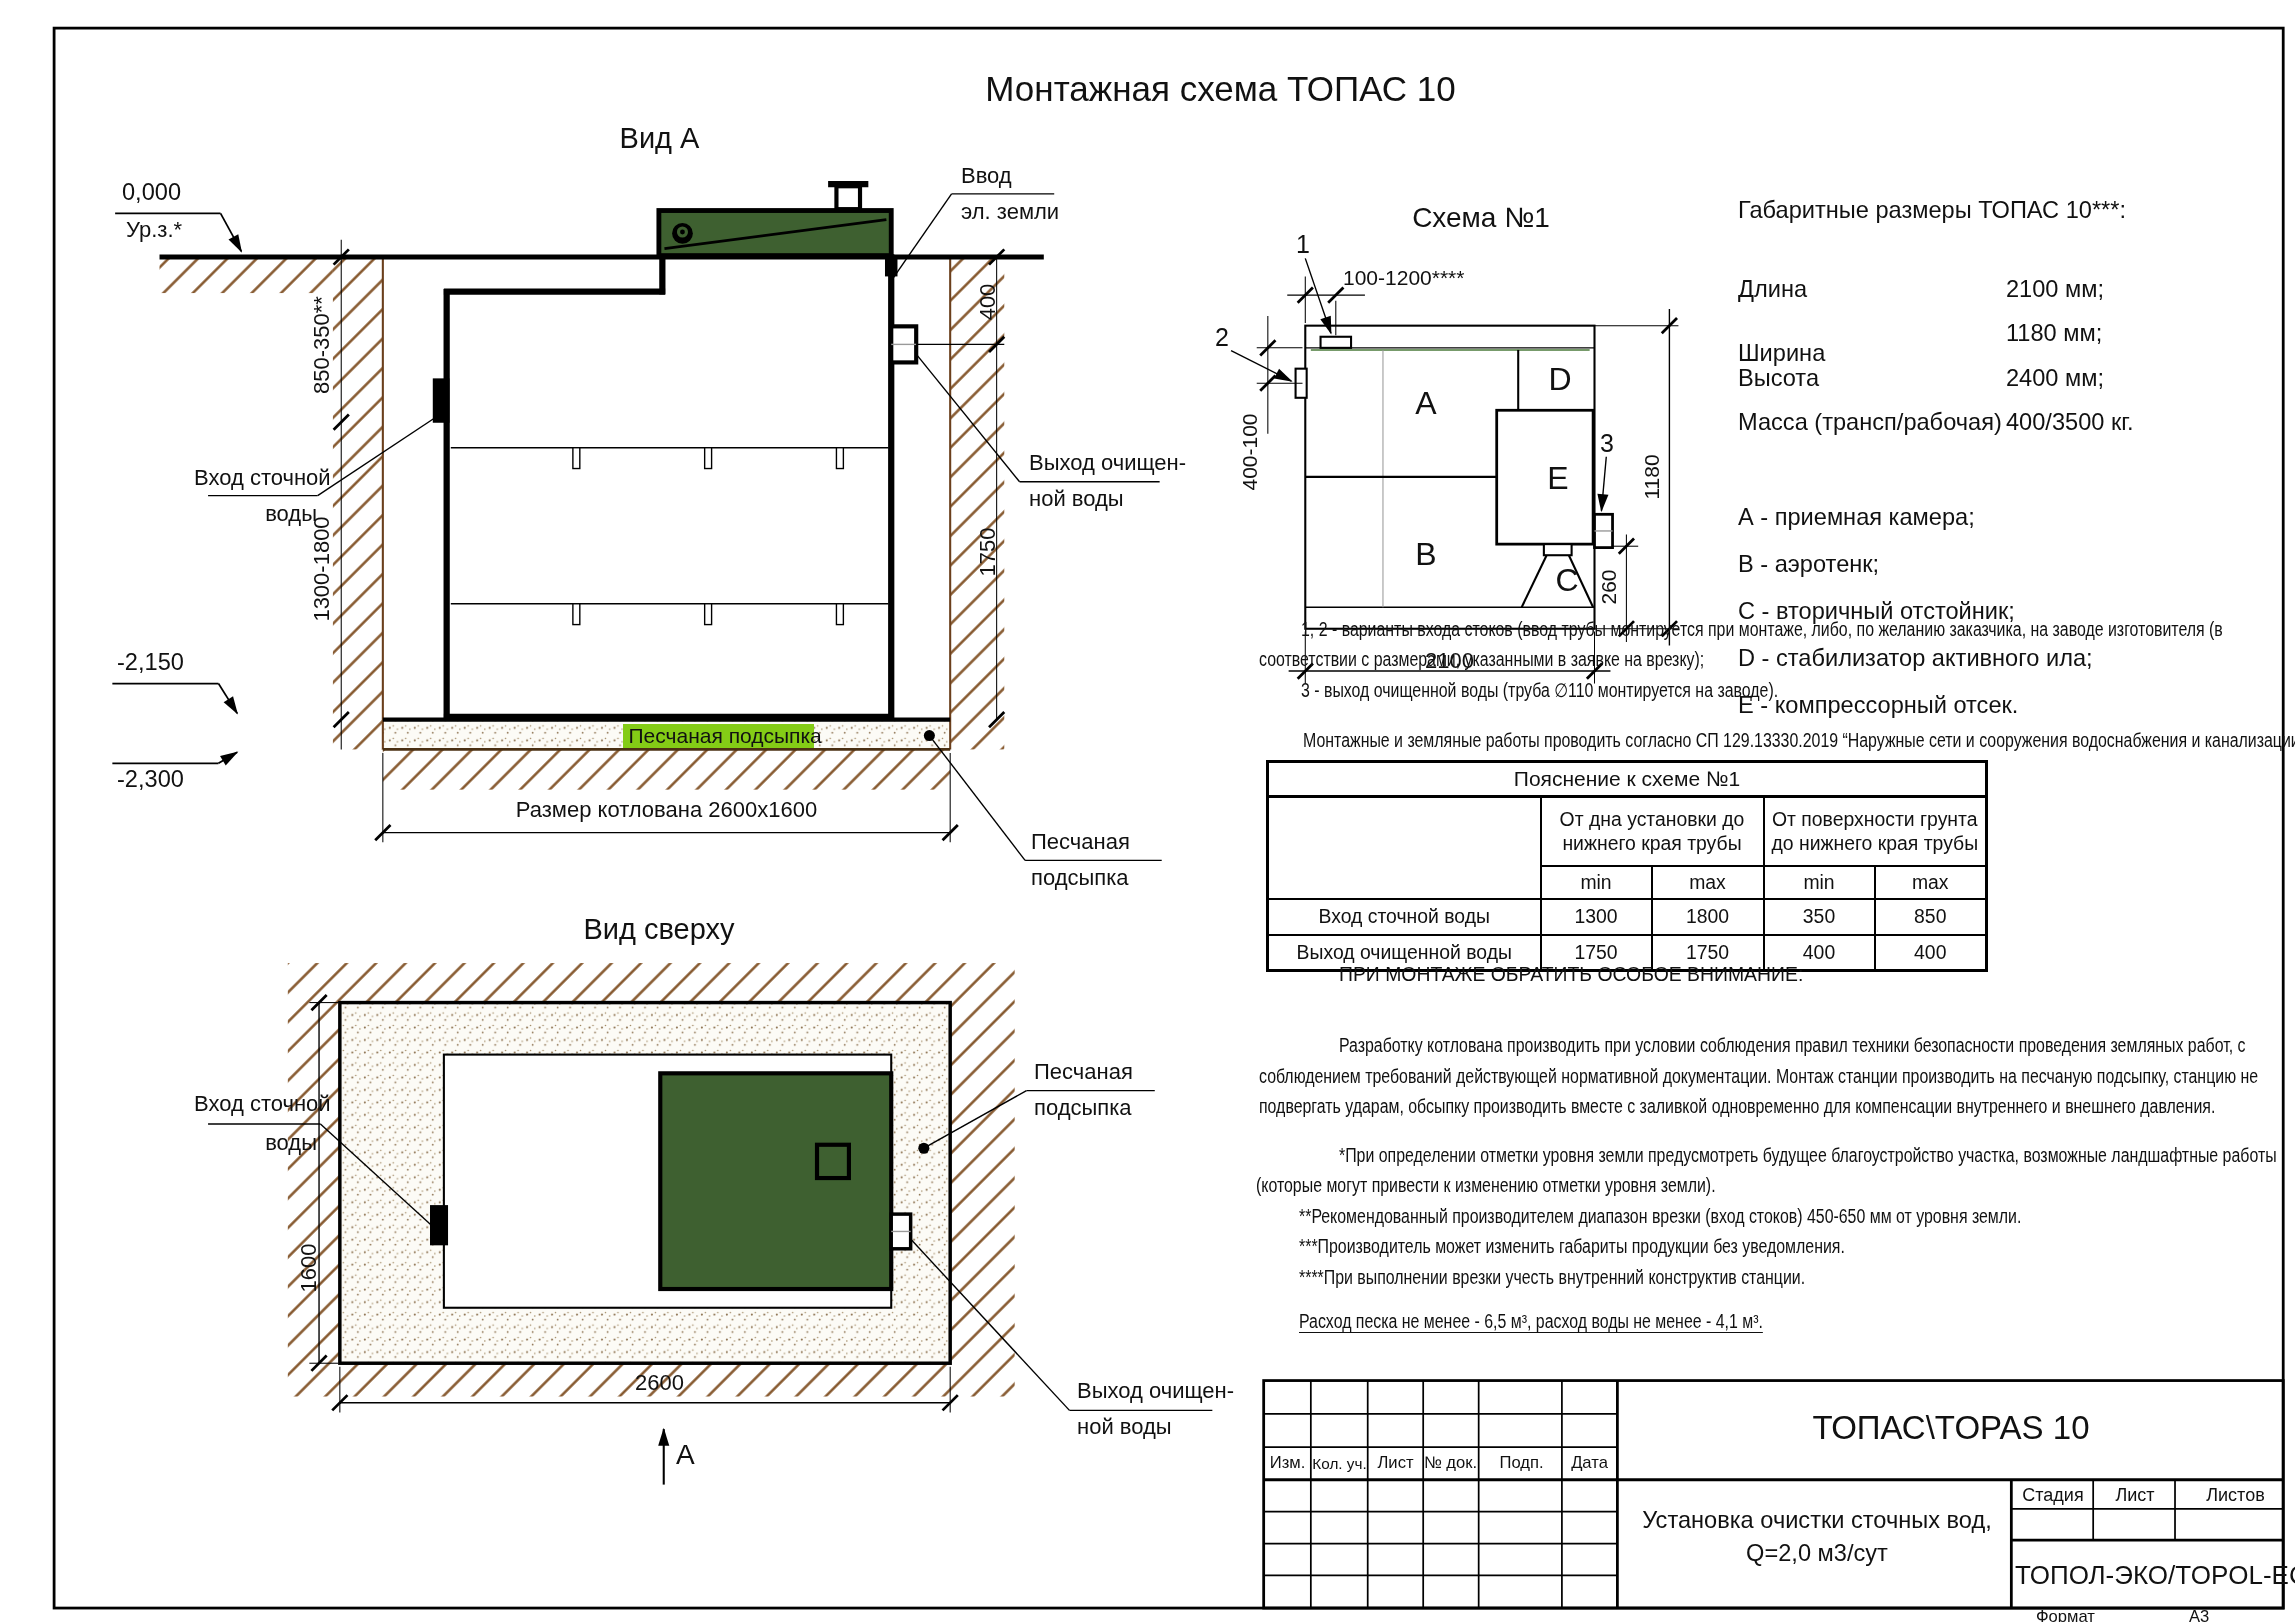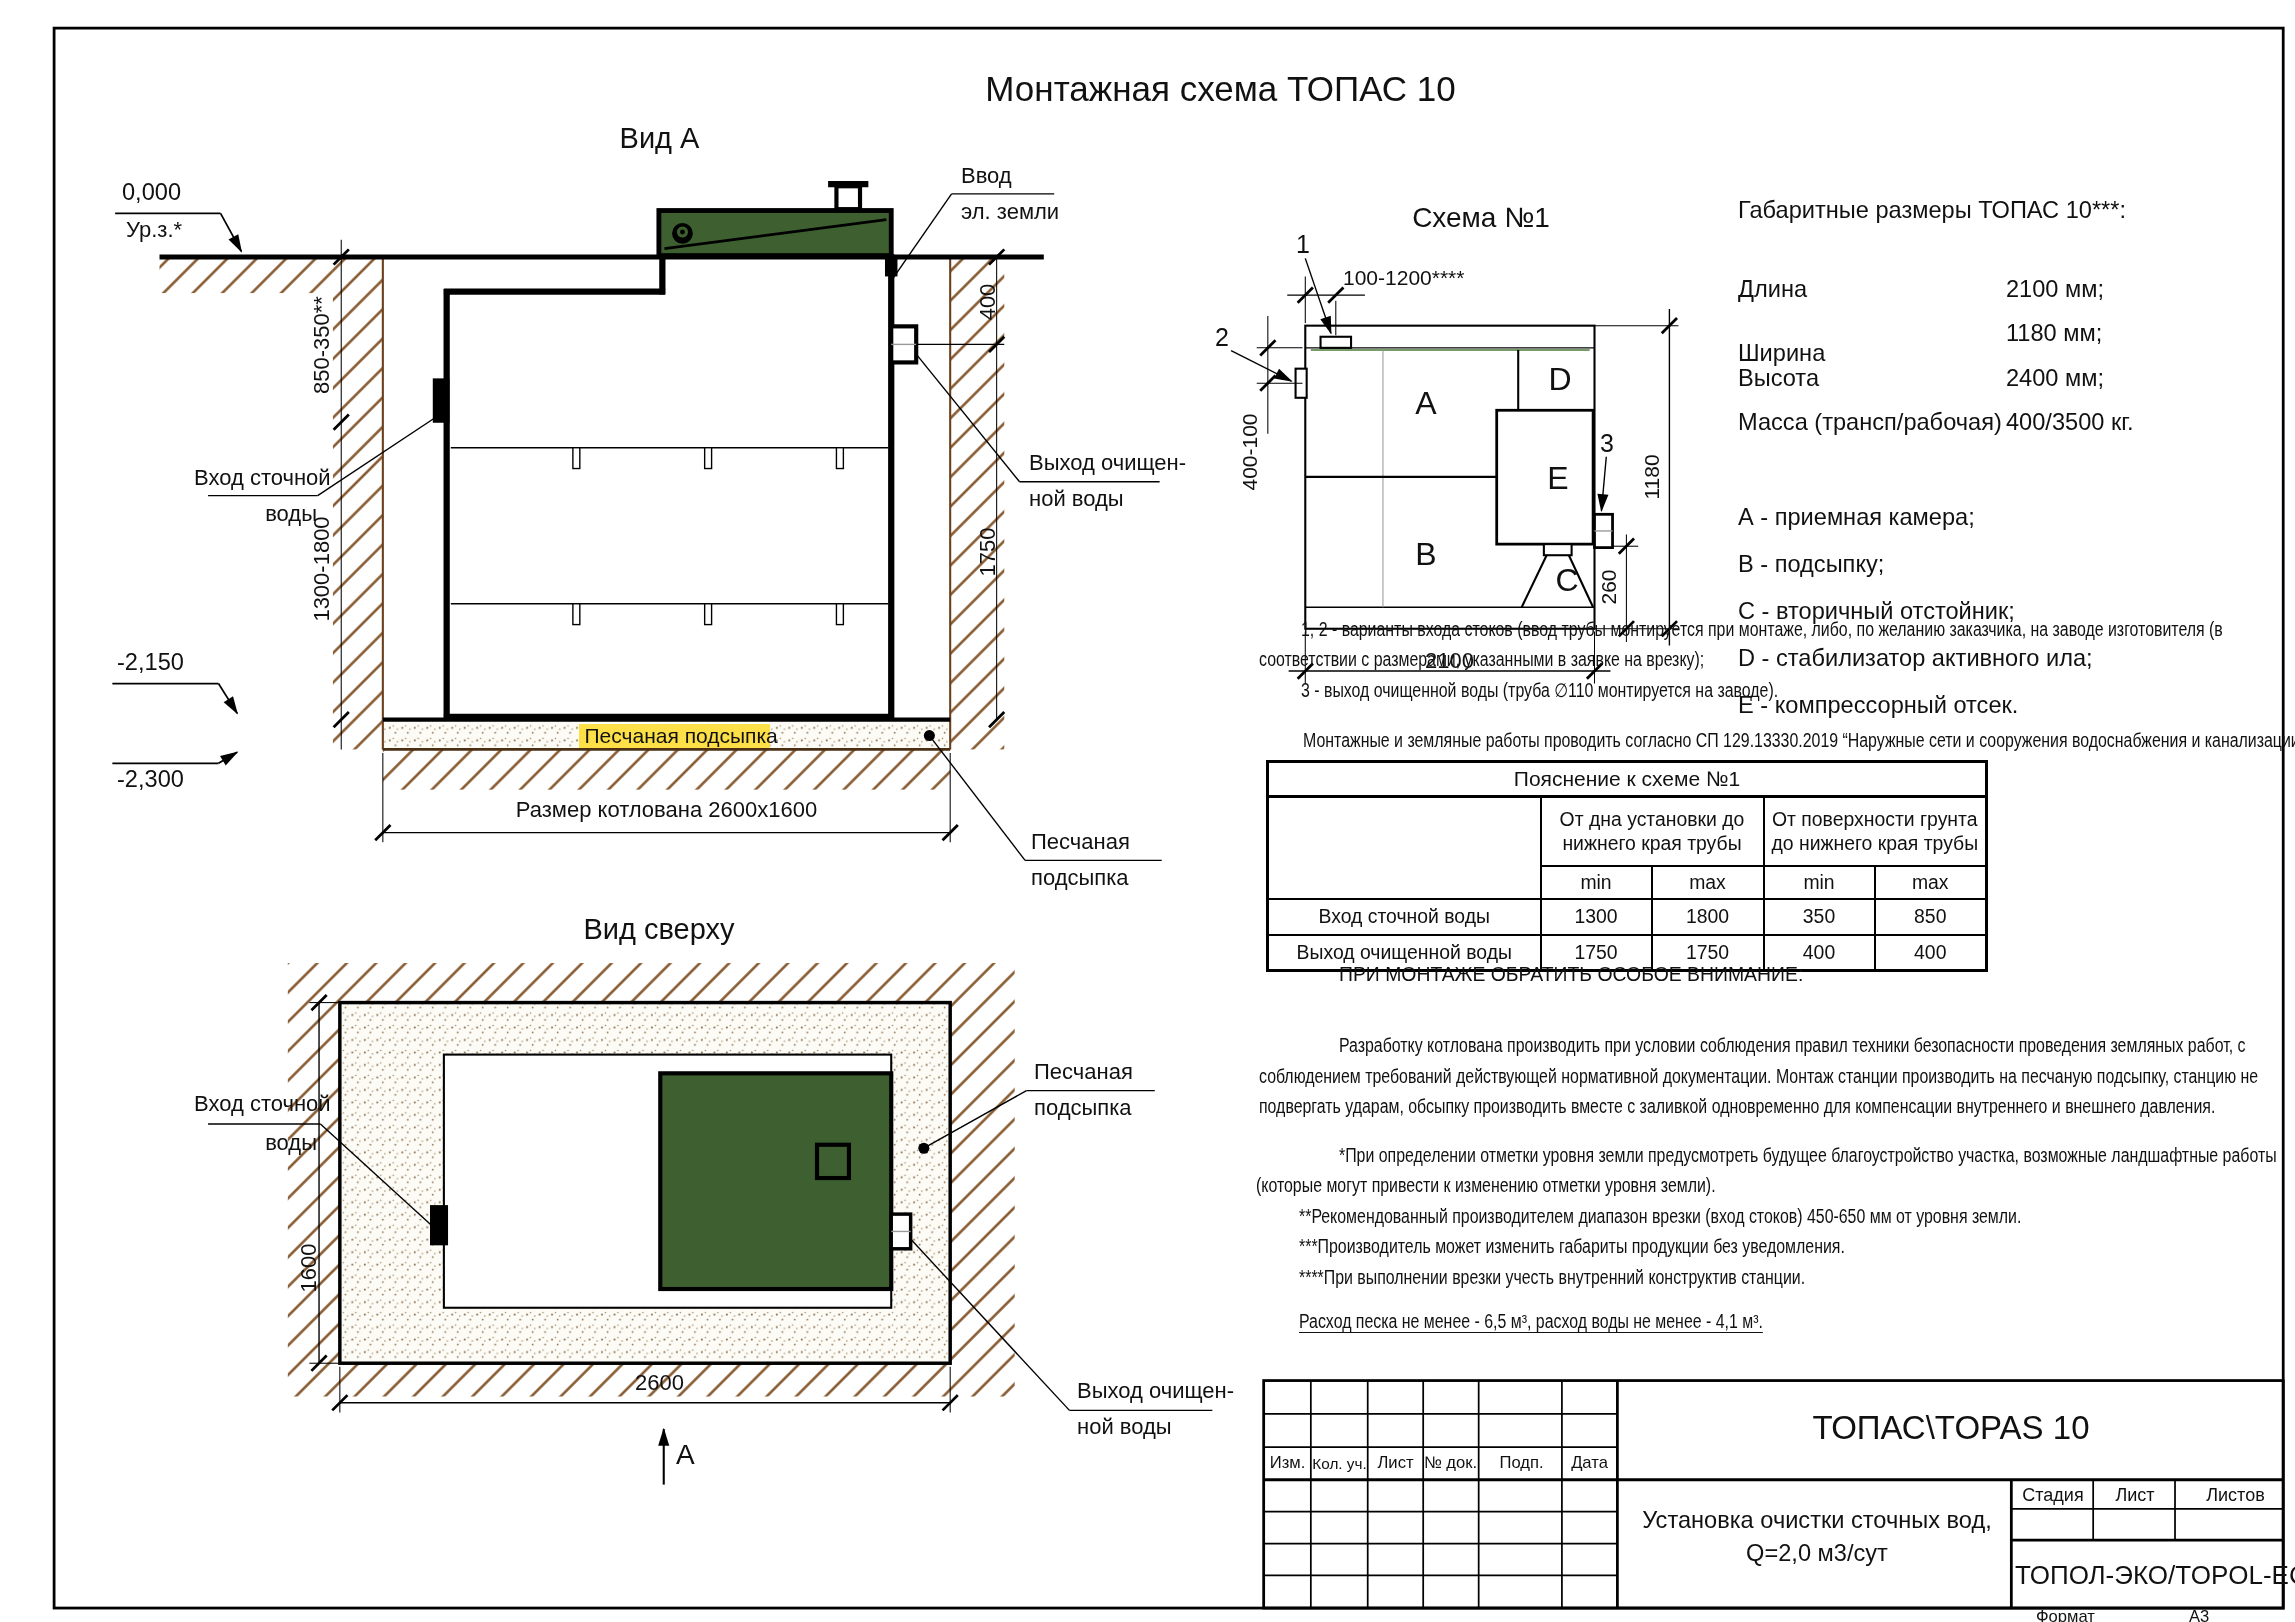--- a/index.html
+++ b/index.html
@@ -4,21 +4,21 @@
 <style>
   html,body{margin:0;padding:0;background:#e8e8e8;}
   #sheet{position:relative;width:2295px;height:1623px;background:#ffffff;overflow:hidden;
          font-family:"Liberation Sans",sans-serif;color:#111;}
   #geom{position:absolute;left:0;top:0;}
   .lbl{position:absolute;white-space:nowrap;line-height:1.12;color:#111;}
   .ctr{text-align:center;}
   .rt{text-align:right;}
   .vert{transform:translate(-50%,-50%) rotate(-90deg);}
   .cond{transform:scaleX(0.82);transform-origin:0 0;}
-  .chip{background:#fde047;padding:0 5.5px;}
+  .chip{background:#84cc16;padding:0 5.5px;margin-left:44px;}
   .und{text-decoration:underline;text-underline-offset:4.2px;}
   .f22{font-size:15.3px;} .f24{font-size:16.6px;} .f26{font-size:18px;} .f28{font-size:19.4px;}
   .f30{font-size:21px;} .f32{font-size:22px;} .f34{font-size:23.6px;} .f36{font-size:25px;}
   .f38{font-size:26px;} .f40{font-size:28px;} .f42{font-size:29px;} .f46{font-size:32px;}
   .f48{font-size:33px;} .f50{font-size:35px;}
   table.ptable{position:absolute;left:1266px;top:760px;width:719px;border-collapse:collapse;
     table-layout:fixed;font-size:19.4px;}
   table.ptable td{border:2.1px solid #000;text-align:center;vertical-align:middle;padding:1.4px 4.2px;}
   table.ptable{border:3.5px solid #000;}
   table.ptable tr.titlerow td{border-bottom:3.5px solid #000;font-size:21px;height:29px;}
@@ -276,21 +276,21 @@
 <div class="lbl f34" style="left:1738px;top:189px;margin-top:8px;">Габаритные размеры ТОПАС 10***:</div>
 <div class="lbl f34" style="left:1738px;top:276px;">Длина</div>
 <div class="lbl f34" style="left:2006px;top:276px;">2100 мм;</div>
 <div class="lbl f34" style="left:1738px;top:320px;margin-top:20px;">Ширина</div>
 <div class="lbl f34" style="left:2006px;top:320px;">1180 мм;</div>
 <div class="lbl f34" style="left:1738px;top:365px;">Высота</div>
 <div class="lbl f34" style="left:2006px;top:365px;">2400 мм;</div>
 <div class="lbl f34" style="left:1738px;top:409px;">Масса (трансп/рабочая)</div>
 <div class="lbl f34" style="left:2006px;top:409px;">400/3500 кг.</div>
 <div class="lbl f34" style="left:1738px;top:504px;">А - приемная камера;</div>
-<div class="lbl f34" style="left:1738px;top:551px;">В - подсыпку;</div>
+<div class="lbl f34" style="left:1738px;top:551px;">В - аэротенк;</div>
 <div class="lbl f34" style="left:1738px;top:598px;">С - вторичный отстойник;</div>
 <div class="lbl f34" style="left:1738px;top:645px;">D - стабилизатор активного ила;</div>
 <div class="lbl f34" style="left:1738px;top:692px;">Е - компрессорный отсек.</div>
 
 <div class="lbl f28 cond" style="left:1301px;top:619px;">1, 2 - варианты входа  стоков (ввод трубы монтируется при монтаже, либо, по желанию заказчика, на заводе изготовителя (в</div>
 <div class="lbl f28 cond" style="left:1259px;top:649px;">соответствии с размерами, указанными в заявке на врезку);</div>
 <div class="lbl f28 cond" style="left:1301px;top:680px;">3 - выход очищенной воды (труба ∅110 монтируется на заводе).</div>
 <div class="lbl f28 cond" style="left:1303px;top:730px;">Монтажные и земляные работы проводить согласно СП 129.13330.2019 “Наружные сети и сооружения водоснабжения и канализации”.</div>
 
 <table class="ptable">

